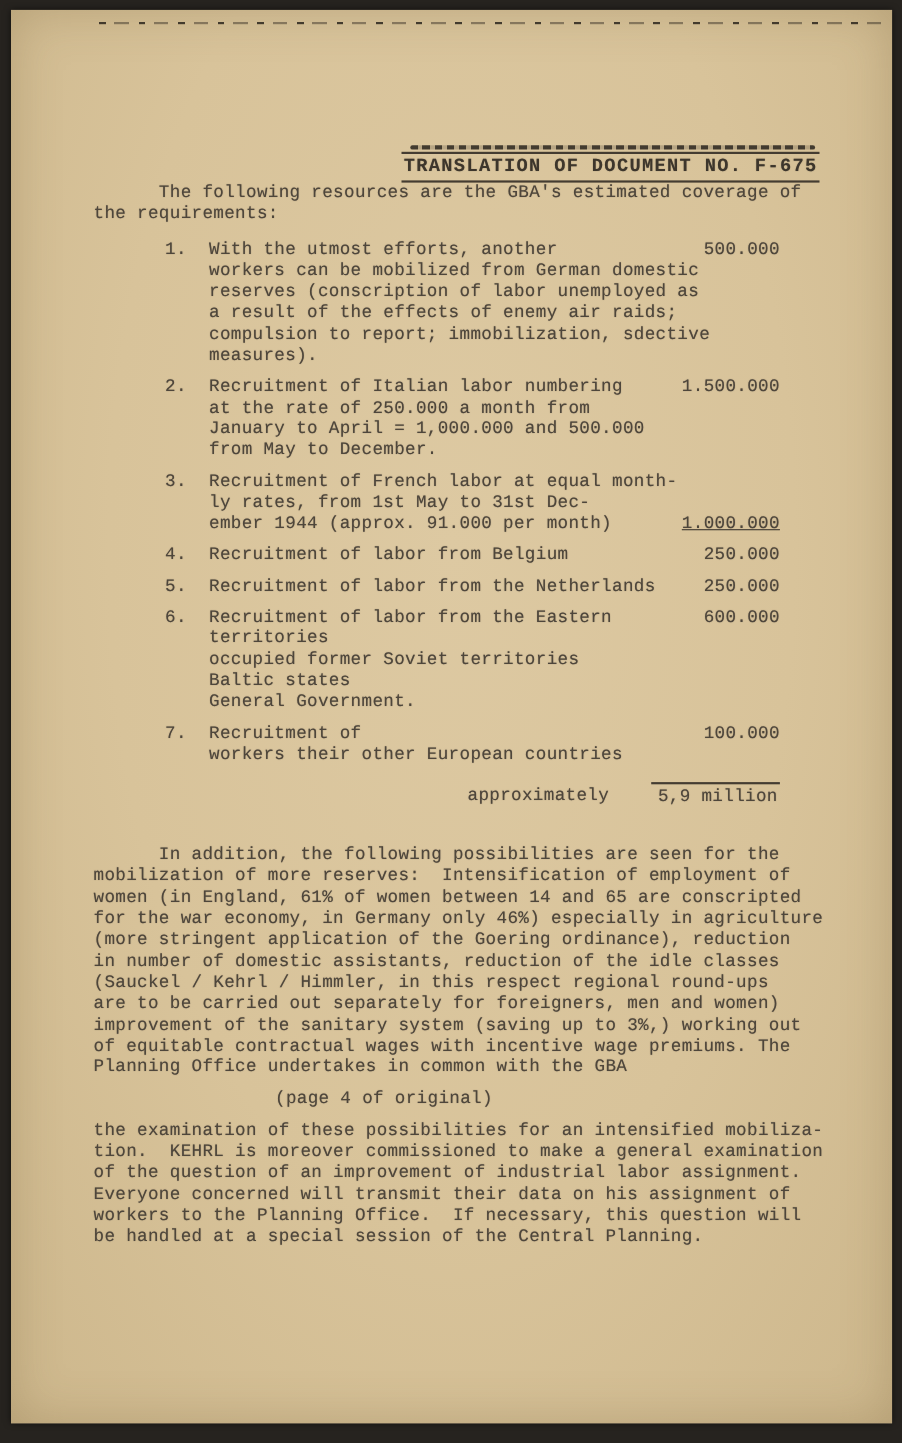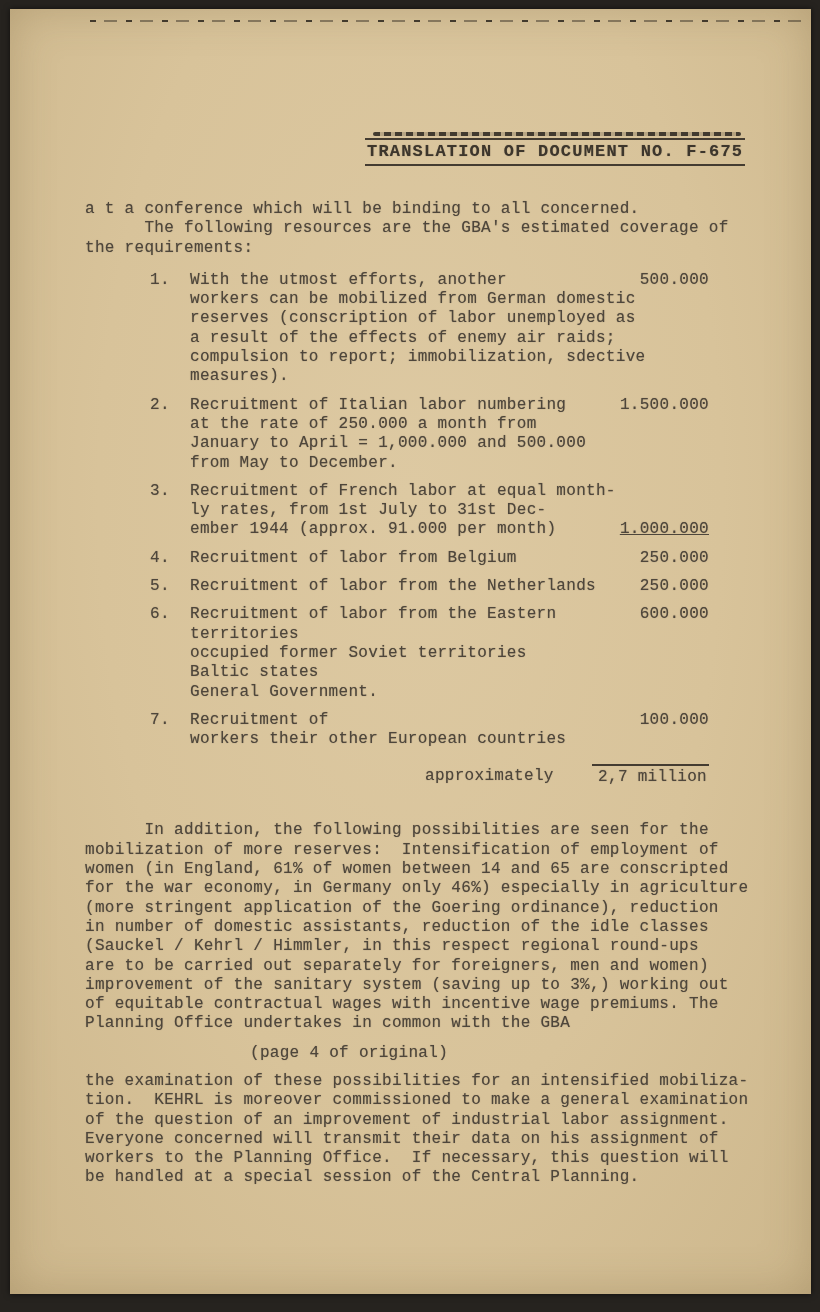--- a/index.html
+++ b/index.html
@@ -78,21 +78,20 @@
   <div class="content">
 
     <div class="stamp">
       <div class="smudge"></div>
       <div class="stamp-box">
         <div class="t">TRANSLATION OF DOCUMENT NO. F-675</div>
       </div>
     </div>
 
 
-    <div class="t intro-1">a t a conference which will be binding to all concerned.</div>
     <div class="t intro-2">      The following resources are the GBA's estimated coverage of
 the requirements:</div>
 
     <div class="list">
 
       <div class="item">
         <span class="num t">1.</span>
         <div class="t">With the utmost efforts, another
 workers can be mobilized from German domestic
 reserves (conscription of labor unemployed as
@@ -107,21 +106,21 @@
         <div class="t">Recruitment of Italian labor numbering
 at the rate of 250.000 a month from
 January to April = 1,000.000 and 500.000
 from May to December.</div>
         <span class="amt t">1.500.000</span>
       </div>
 
       <div class="item amt-bottom">
         <span class="num t">3.</span>
         <div class="t">Recruitment of French labor at equal month-
-ly rates, from 1st July to 31st Dec-
+ly rates, from 1st May to 31st Dec-
 ember 1944 (approx. 91.000 per month)</div>
         <span class="amt t">1.000.000</span>
       </div>
 
       <div class="item">
         <span class="num t">4.</span>
         <div class="t">Recruitment of labor from Belgium</div>
         <span class="amt t">250.000</span>
       </div>
 
@@ -143,21 +142,21 @@
 
       <div class="item">
         <span class="num t">7.</span>
         <div class="t">Recruitment of
 workers their other European countries</div>
         <span class="amt t">100.000</span>
       </div>
 
       <div class="total-row">
         <span class="total-label t">approximately</span>
-        <span class="total-amt t">2,7 million</span>
+        <span class="total-amt t">5,9 million</span>
       </div>
 
     </div>
 
     <div class="t para-1">      In addition, the following possibilities are seen for the
 mobilization of more reserves:  Intensification of employment of
 women (in England, 61% of women between 14 and 65 are conscripted
 for the war economy, in Germany only 46%) especially in agriculture
 (more stringent application of the Goering ordinance), reduction
 in number of domestic assistants, reduction of the idle classes

